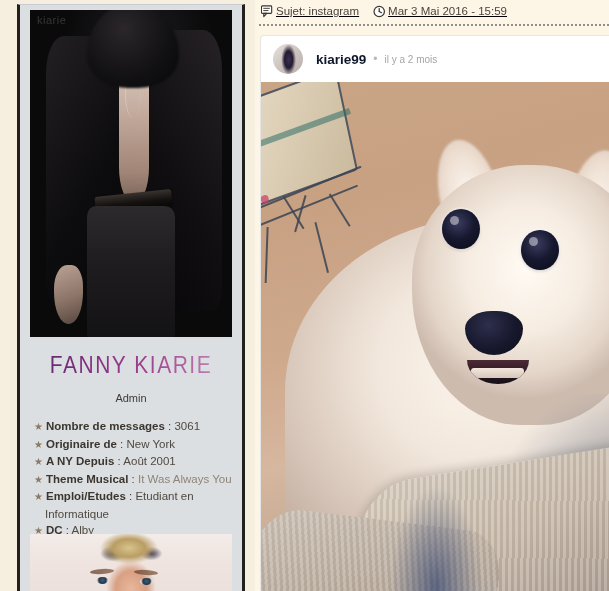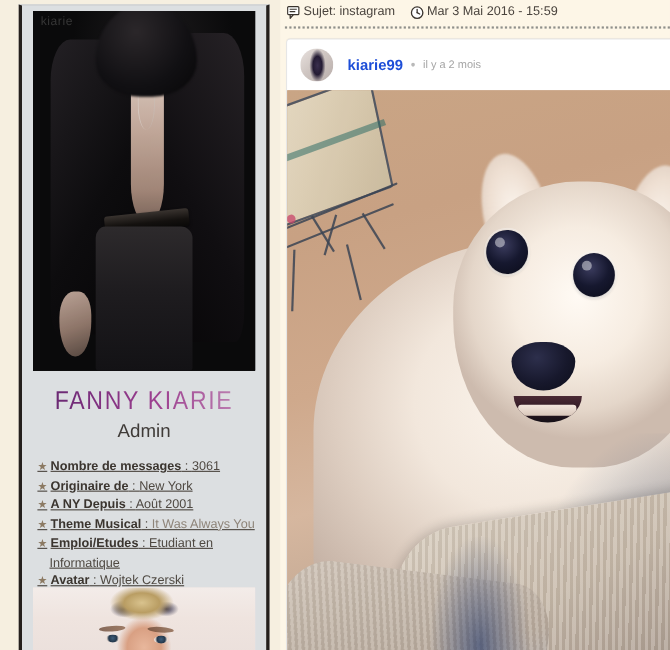--- a/index.html
+++ b/index.html
@@ -149,37 +149,36 @@
     font-weight: 300;
     background: linear-gradient(90deg, #5a2468 0%, #7c2f7e 28%, #9c3f8f 55%, #b26aa6 78%, #c79ec0 100%);
     -webkit-background-clip: text;
     background-clip: text;
     color: transparent;
     transform: scaleY(1.12);
     transform-origin: center top;
   }
   .profile-rank {
     text-align: center;
-    margin-top: 7px;
-    font-size: 17px;
+    margin-top: 17px;
+    font-size: 11px;
     color: #3f3b38;
   }
 
   .profile-fields {
     margin: 14px 0 0 0;
     padding: 0 8px 0 14px;
     list-style: none;
   }
   .profile-fields li {
     font-size: 11.5px;
     line-height: 16.5px;
     color: #4a443e;
     text-indent: -11px;
     padding-left: 11px;
-    text-decoration: underline;
   }
   .fstar { color: #8c7a63; font-size: 10px; margin-right: 3px; }
   .flabel { font-weight: bold; color: #3b352f; }
   .fval { color: #4f4942; }
   .fval.muted { color: #8e8479; }
 
   .profile-photo2 {
     position: absolute;
     left: 0; right: 0; bottom: 0;
     margin: 0 auto;
@@ -205,20 +204,21 @@
     background: linear-gradient(90deg, #6b4a38, #8a6248); opacity:0.8; }
   .p2-brow.l { left: 60px; top: 35px; transform: rotate(-4deg); }
   .p2-brow.r { left: 104px; top: 36px; transform: rotate(4deg); }
 
   
   .post-col {
     position: relative;
     flex: 1 1 auto;
     height: 591px;
     background: #fdf6e7;
+    text-decoration: underline;
   }
 
   .post-meta {
     display: flex;
     align-items: center;
     padding: 3px 0 0 6px;
     height: 19px;
     font-size: 11.5px;
     color: #4a443e;
   }
@@ -256,21 +256,21 @@
     flex: 0 0 30px;
     overflow: hidden;
     background:
       radial-gradient(ellipse 34% 70% at 52% 52%, #3a2f4e 0%, #241b33 40%, rgba(36,27,51,0) 72%),
       linear-gradient(135deg, #e9e2df 0%, #cfc6c2 45%, #b9aeab 100%);
   }
   .ig-username {
     margin-left: 13px;
     font-size: 13.5px;
     font-weight: bold;
-    color: #1d4ed8;
+    color: #0f172a;
   }
   .ig-dot { margin: 0 7px; color: #b9b9b9; font-size: 12px; }
   .ig-time { font-size: 10px; color: #a5a5a5; }
 
   .ig-photo {
     position: relative;
     width: 100%;
     height: 520px;
     overflow: hidden;
     background: #cda98d;
@@ -458,23 +458,20 @@
           <span class="fstar">★</span><span class="flabel">Originaire de</span><span> : </span><span class="fval">New York</span>
         </li>
         <li>
           <span class="fstar">★</span><span class="flabel">A NY Depuis</span><span> : </span><span class="fval">Août 2001</span>
         </li>
         <li>
           <span class="fstar">★</span><span class="flabel">Theme Musical</span><span> : </span><span class="fval muted">It Was Always You</span>
         </li>
         <li>
           <span class="fstar">★</span><span class="flabel">Emploi/Etudes</span><span> : </span><span class="fval">Etudiant en Informatique</span>
-        </li>
-        <li>
-          <span class="fstar">★</span><span class="flabel">Avatar</span><span> : </span><span class="fval">Wojtek Czerski</span>
         </li>
         <li>
           <span class="fstar">★</span><span class="flabel">DC</span><span> : </span><span class="fval">Alby</span>
         </li>
       </ul>
 
       <div class="profile-photo2">
         <div class="p2-img"></div>
         <div class="p2-brow l"></div>
         <div class="p2-brow r"></div>

